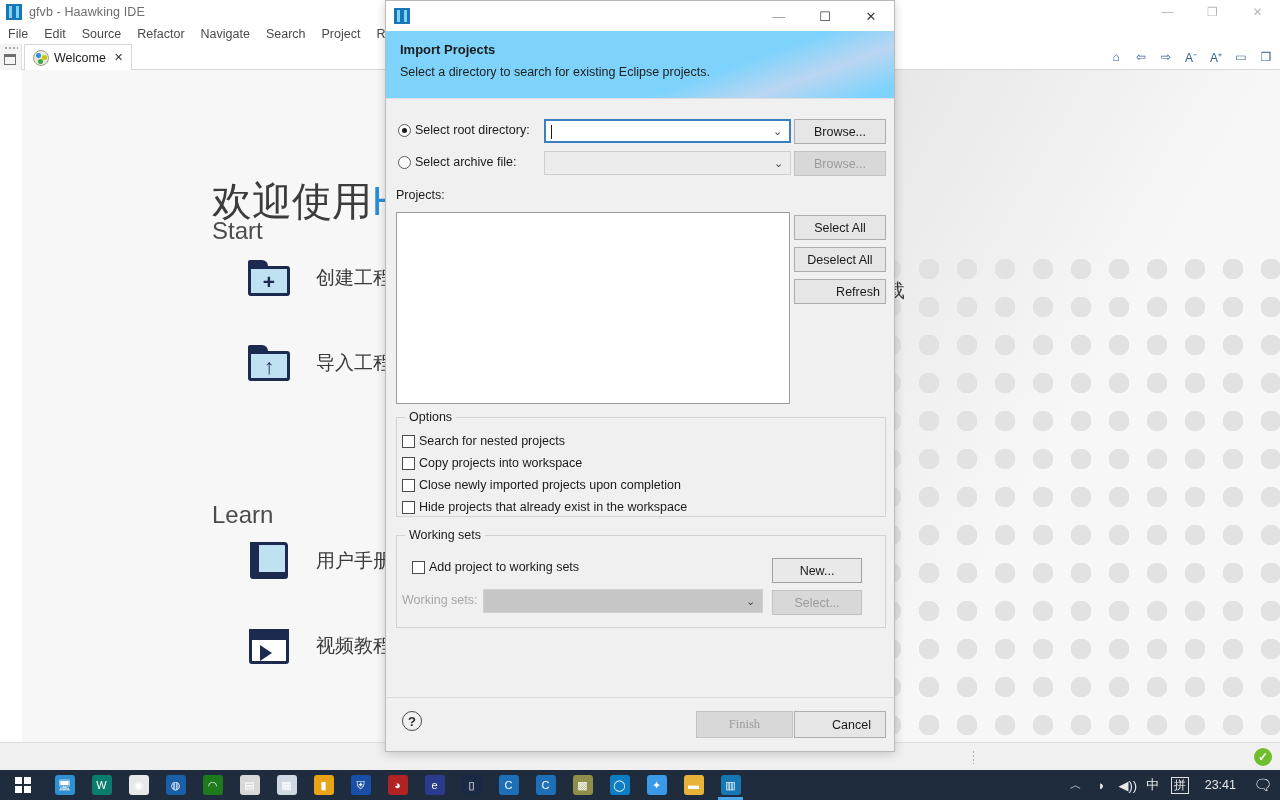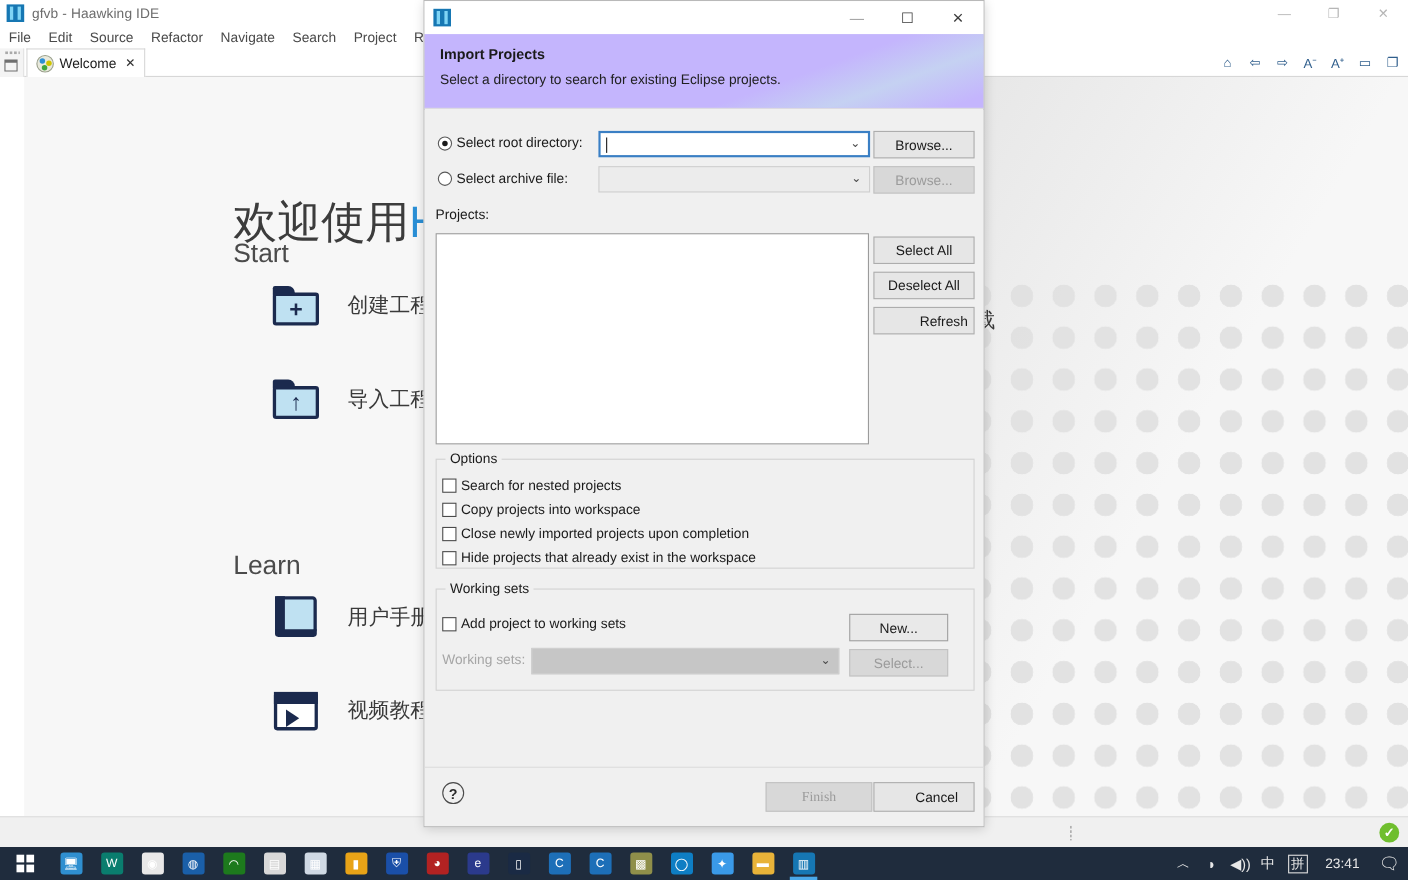--- a/index.html
+++ b/index.html
@@ -214,21 +214,21 @@
   .dlg-icon::after  { left: 10px; }
   .dlg-wincontrols { position: absolute; right: 0; top: 0; height: 30px; display: flex; }
   .dlg-wc {
     width: 46px; height: 30px; display: flex; align-items: center; justify-content: center;
     font-size: 13px; color: #3b3b3b;
   }
   .dlg-wc.min { color: #9a9a9a; }
 
   .dlg-header {
     position: absolute; left: 0; top: 30px; width: 508px; height: 68px;
-    background: #c4b5fd; border-bottom: 1px solid #dedede;
+    background: #7dd3fc; border-bottom: 1px solid #dedede;
     overflow: hidden;
   }
   .dlg-header-banner {
     position: absolute; right: -40px; top: 0; width: 300px; height: 68px;
     background: linear-gradient(160deg, rgba(255,255,255,0) 40%, rgba(197,214,240,.85) 62%, rgba(255,255,255,0) 85%);
   }
   .dlg-h-title {
     position: absolute; left: 14px; top: 11px;
     font-size: 13px; font-weight: bold; color: #1a1a1a;
   }
@@ -529,21 +529,21 @@
         </div>
         <div class="row" style="left:5px; top:82px;">
           <div class="cb"></div>
           <div class="lbl">Hide projects that already exist in the workspace</div>
         </div>
       </div>
 
       <div class="group" style="left:10px; top:435px; width:490px; height:93px;">
         <div class="group-title">Working sets</div>
 
-        <div class="row" style="left:5px; top:24px;">
+        <div class="row" style="left:15px; top:24px;">
           <div class="cb"></div>
           <div class="lbl">Add project to working sets</div>
         </div>
         <div class="btn plain" style="position:absolute; left:375px; top:22px; width:90px;">New...</div>
 
         <div class="lbl disabled" style="position:absolute; left:5px; top:57px;">Working sets:</div>
         <div class="combo disabled" style="position:absolute; left:86px; top:53px; width:280px; background:#c6c6c6;">
           <div class="caret chev">⌄</div>
         </div>
         <div class="btn disabled" style="position:absolute; left:375px; top:54px; width:90px;">Select...</div>

